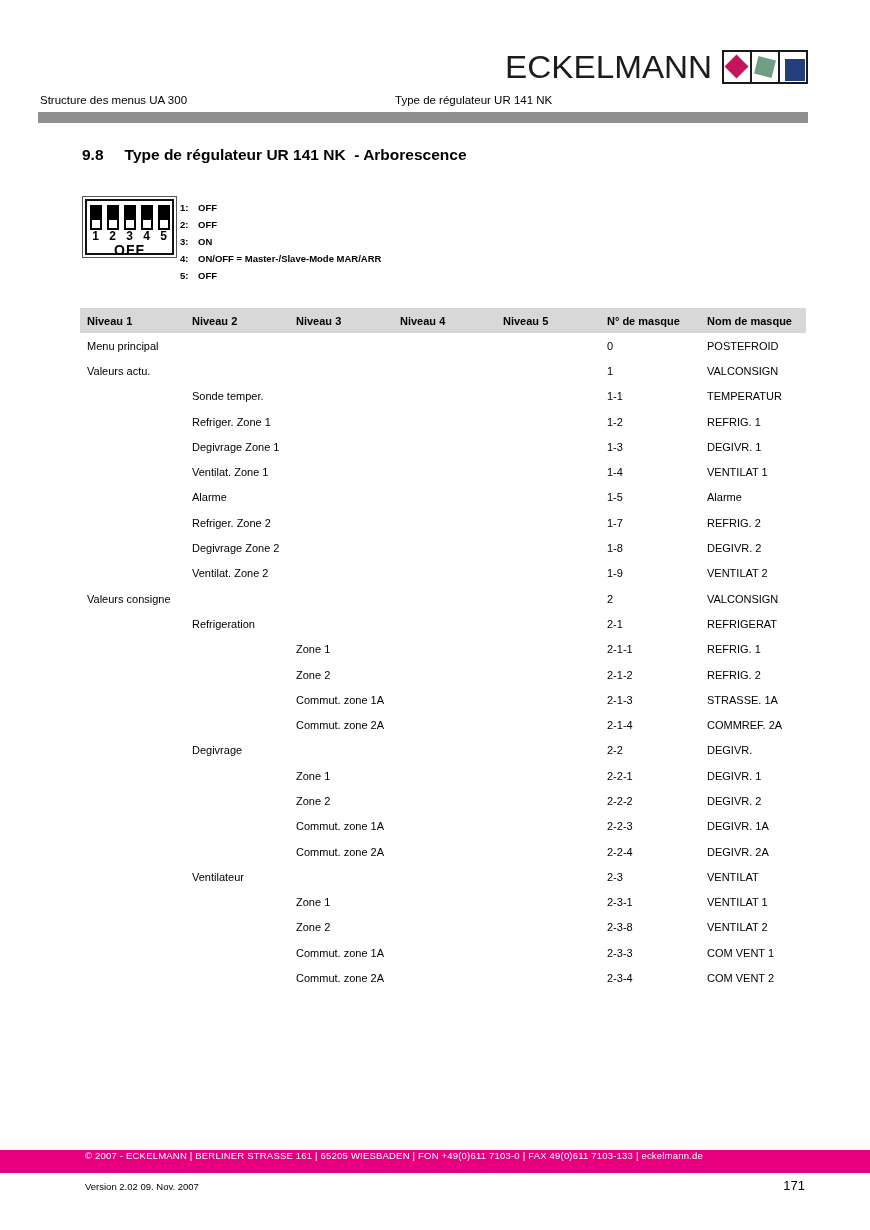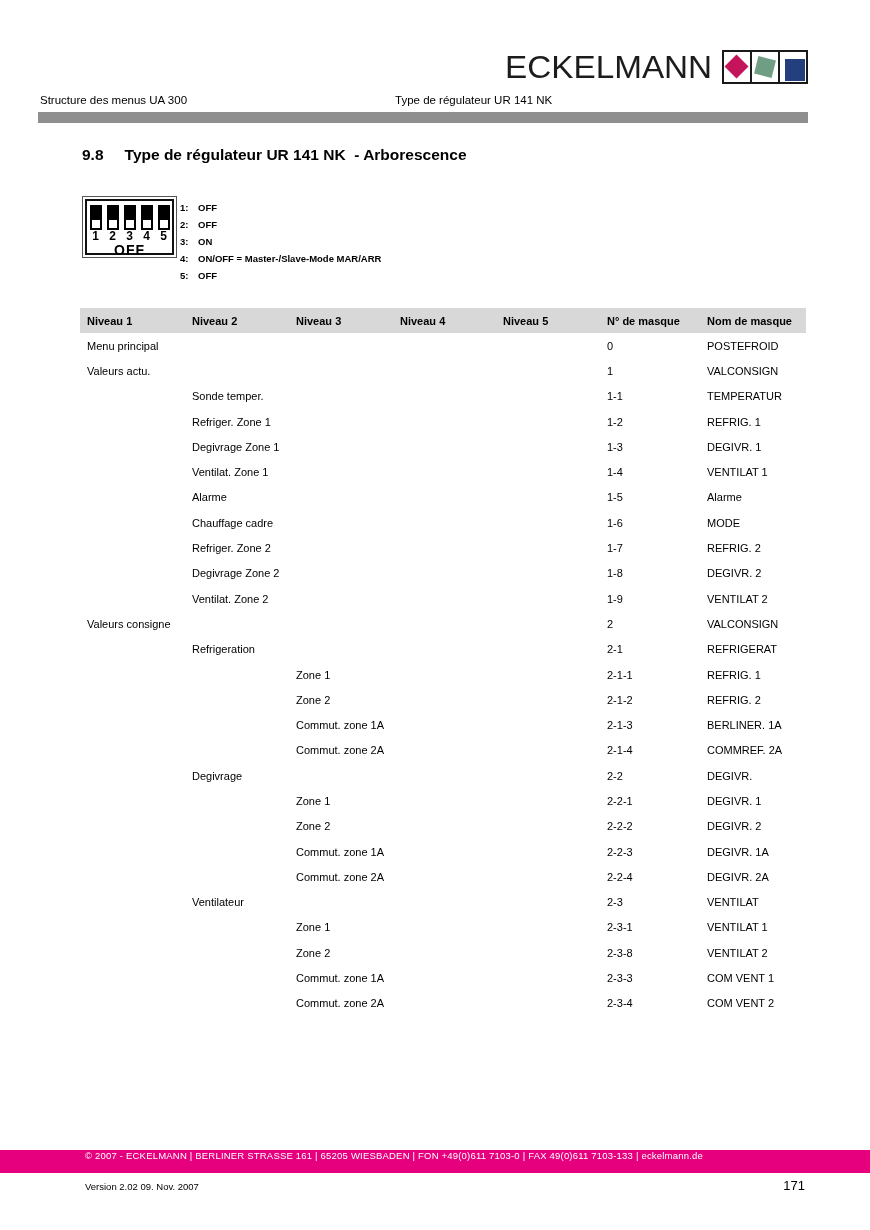--- a/index.html
+++ b/index.html
@@ -272,29 +272,20 @@
           <div class="t-cell"></div>
           <div class="t-cell">Alarme</div>
           <div class="t-cell"></div>
           <div class="t-cell"></div>
           <div class="t-cell"></div>
           <div class="t-cell">1-5</div>
           <div class="t-cell">Alarme</div>
         </div>
         <div class="t-row">
           <div class="t-cell"></div>
-          <div class="t-cell">Chauffage cadre</div>
-          <div class="t-cell"></div>
-          <div class="t-cell"></div>
-          <div class="t-cell"></div>
-          <div class="t-cell">1-6</div>
-          <div class="t-cell">MODE</div>
-        </div>
-        <div class="t-row">
-          <div class="t-cell"></div>
           <div class="t-cell">Refriger. Zone 2</div>
           <div class="t-cell"></div>
           <div class="t-cell"></div>
           <div class="t-cell"></div>
           <div class="t-cell">1-7</div>
           <div class="t-cell">REFRIG. 2</div>
         </div>
         <div class="t-row">
           <div class="t-cell"></div>
           <div class="t-cell">Degivrage Zone 2</div>
@@ -349,21 +340,21 @@
           <div class="t-cell">2-1-2</div>
           <div class="t-cell">REFRIG. 2</div>
         </div>
         <div class="t-row">
           <div class="t-cell"></div>
           <div class="t-cell"></div>
           <div class="t-cell">Commut. zone 1A</div>
           <div class="t-cell"></div>
           <div class="t-cell"></div>
           <div class="t-cell">2-1-3</div>
-          <div class="t-cell">BERLINER. 1A</div>
+          <div class="t-cell">STRASSE. 1A</div>
         </div>
         <div class="t-row">
           <div class="t-cell"></div>
           <div class="t-cell"></div>
           <div class="t-cell">Commut. zone 2A</div>
           <div class="t-cell"></div>
           <div class="t-cell"></div>
           <div class="t-cell">2-1-4</div>
           <div class="t-cell">COMMREF. 2A</div>
         </div>

